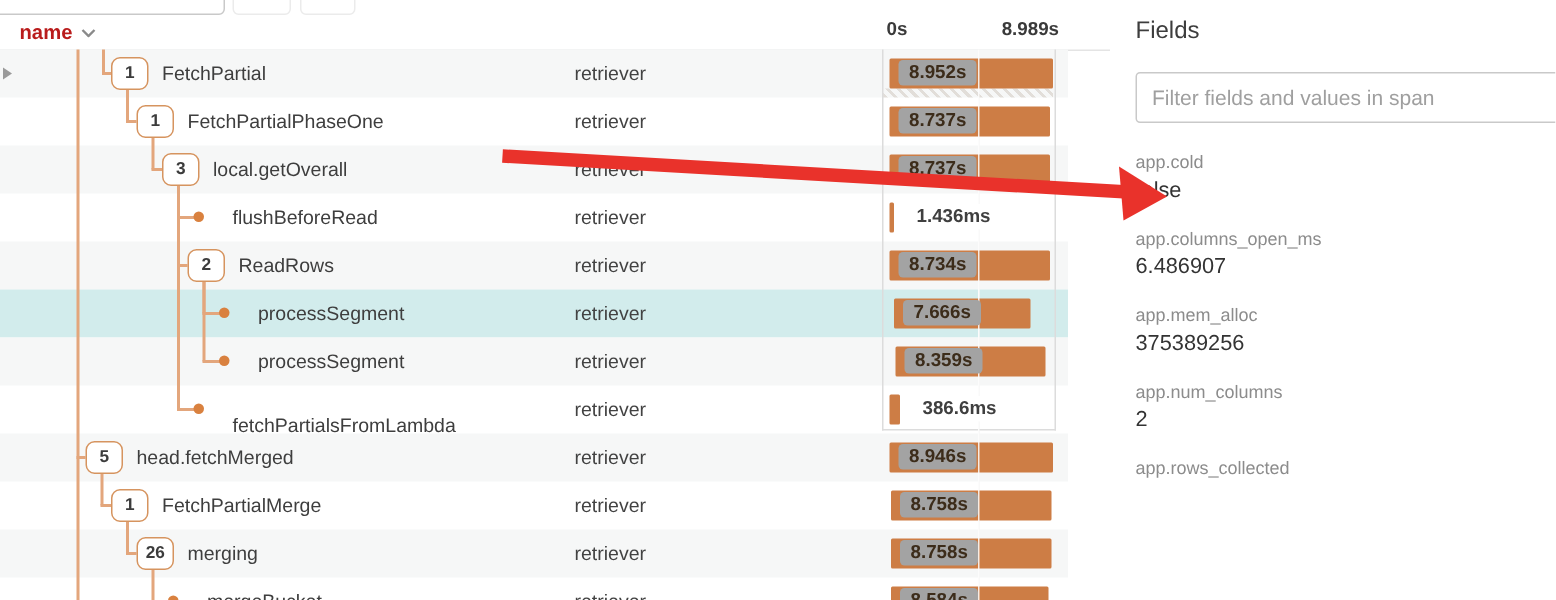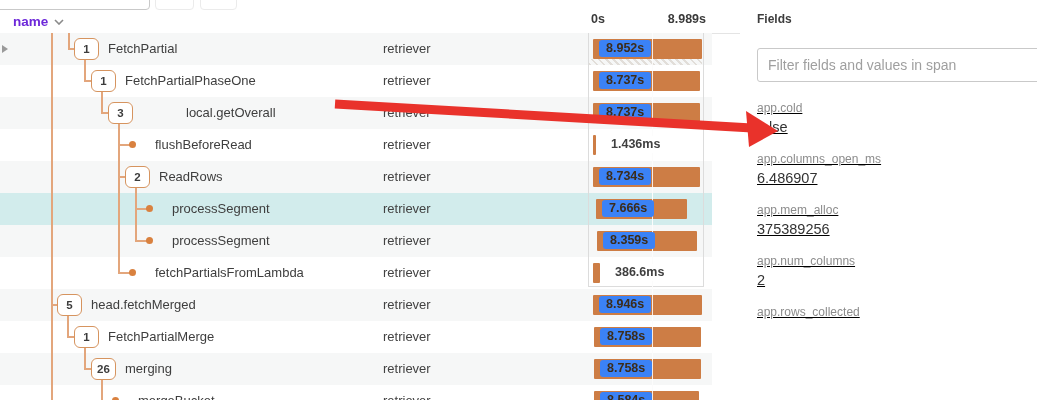--- a/index.html
+++ b/index.html
@@ -2,21 +2,21 @@
 <html><head>
 <meta charset="utf-8">
 <style>
   html,body{margin:0;padding:0;background:#fff;}
   .stage{position:relative;width:1037px;height:400px;overflow:hidden;
          font-family:"Liberation Sans",sans-serif;background:#fff;}
   
   .cutinput{position:absolute;left:-20px;top:-22px;width:168px;height:30px;border:1px solid #c9c9c9;border-radius:4px;background:#fff;}
   .cutbtn{position:absolute;top:-22px;height:30px;border:1px solid #ebebeb;border-radius:4px;background:#fff;}
   
-  .colhead{position:absolute;top:10px;height:23px;font-size:13.5px;font-weight:700;color:#6d28d9;display:flex;align-items:center;gap:6px;}
+  .colhead{position:absolute;top:10px;height:23px;font-size:13.5px;font-weight:700;color:#b91c1c;display:flex;align-items:center;gap:6px;}
   .hdr-border{position:absolute;left:0;top:33px;width:740px;height:1px;background:#e4e4e4;}
   .axis{position:absolute;top:12px;font-size:12.5px;font-weight:700;color:#3a3a3a;}
   .chev{width:10px;height:6px;display:inline-block;}
   .droplet{width:10px;height:10px;border:1.5px solid #a3a3a3;background:#e9e9e9;border-radius:0 50% 50% 50%;transform:rotate(45deg);display:inline-block;margin-left:2px;}
   
   .row{position:absolute;left:0;width:712px;height:32px;}
   .row.alt{background:#f6f7f7;}
   .row.sel{background:#d2ecec;}
   .tri{position:absolute;left:2px;width:0;height:0;border-left:6px solid #9a9a9a;border-top:4px solid transparent;border-bottom:4px solid transparent;}
   .vline{position:absolute;width:2px;background:#e3a67c;z-index:2;}
@@ -25,29 +25,29 @@
   .dot{position:absolute;width:7px;height:7px;border-radius:50%;background:#d9813f;z-index:3;}
   .tlabel{position:absolute;font-size:13px;color:#3e3e3e;line-height:32px;white-space:nowrap;z-index:3;}
   .svc{position:absolute;left:383px;font-size:13px;color:#424242;line-height:32px;z-index:3;}
   
   .boxline{position:absolute;background:#dcdcdc;z-index:2;}
   .hatch{position:absolute;left:589px;width:113px;height:6px;z-index:2;
      background:repeating-linear-gradient(45deg,rgba(120,90,60,.16) 0 2px,transparent 2px 5px);}
   .gridline{position:absolute;width:1px;background:rgba(255,255,255,.85);z-index:4;}
   .gridline-under{position:absolute;width:1px;background:#ececec;z-index:1;}
   .bar{position:absolute;height:20px;background:#cd7d45;border-radius:1px;z-index:3;}
-  .chip{position:absolute;height:17px;line-height:17px;padding:0 7px;border-radius:3px;background:#3b82f6;color:#3c2c1a;font-size:12.5px;font-weight:700;z-index:5;white-space:nowrap;}
+  .chip{position:absolute;height:17px;line-height:17px;padding:0 7px;border-radius:3px;background:#a3a3a3;color:#3c2c1a;font-size:12.5px;font-weight:700;z-index:5;white-space:nowrap;}
   .chip.ms{background:rgba(255,255,255,.92);color:#3f3f3f;}
   
   .fields{position:absolute;left:741px;top:0;width:296px;height:400px;background:#fff;}
-  .fields h2{position:absolute;left:16px;top:12px;margin:0;font-size:12px;font-weight:700;color:#3d3d3d;}
+  .fields h2{position:absolute;left:16px;top:12px;margin:0;font-size:16px;font-weight:400;color:#3d3d3d;}
   .filter{position:absolute;left:16px;top:48px;width:262px;height:32px;border:1px solid #c9c9c9;border-radius:3px;font-size:14px;color:#3d3d3d;padding:0 10px;font-family:"Liberation Sans",sans-serif;}
   .filter::placeholder{color:#9f9f9f;}
   .flist{position:absolute;left:16px;top:96px;right:0;}
-  .fitem{height:51px;text-decoration:underline;}
+  .fitem{height:51px;}
   .fkey{font-size:12px;color:#8c8c8c;padding-top:5px;}
   .fval{font-size:14.5px;color:#333;padding-top:4px;}
   .arrow-svg{position:absolute;left:0;top:0;z-index:10;pointer-events:none;}
 </style>
 </head>
 <body>
 
 <div class="stage">
 
   <div class="cutinput"></div>
@@ -90,21 +90,21 @@
       <div class="vline" style="left: 84px; top: 59px; height: 22px;"></div>
       <div class="hline" style="left: 84px; top: 80px; width: 7px;"></div>
       <div class="badge" style="left: 91px; top: 70px;">1</div>
       <div class="tlabel" style="left: 125px; top: 65px;">FetchPartialPhaseOne</div>
       <div class="svc" style="top: 65px;">retriever</div>
       <div class="bar" style="left: 593px; top: 71px; width: 107px;"></div>
       <div class="chip" style="left: 599px; top: 72px;">8.737s</div>
       <div class="vline" style="left: 101px; top: 91px; height: 22px;"></div>
       <div class="hline" style="left: 101px; top: 112px; width: 7px;"></div>
       <div class="badge" style="left: 108px; top: 102px;">3</div>
-      <div class="tlabel" style="left: 142px; top: 97px; margin-left: 44px;">local.getOverall</div>
+      <div class="tlabel" style="left: 142px; top: 97px;">local.getOverall</div>
       <div class="svc" style="top: 97px;">retriever</div>
       <div class="bar" style="left: 593px; top: 103px; width: 107px;"></div>
       <div class="chip" style="left: 599px; top: 104px;">8.737s</div>
       <div class="vline" style="left: 118px; top: 123px; height: 22px;"></div>
       <div class="hline" style="left: 118px; top: 144px; width: 12px;"></div>
       <div class="dot" style="left: 129px; top: 141px;"></div>
       <div class="tlabel" style="left: 155px; top: 129px;">flushBeforeRead</div>
       <div class="svc" style="top: 129px;">retriever</div>
       <div class="bar" style="left: 593px; top: 135px; width: 3px;"></div>
       <div class="chip ms" style="left: 604px; top: 136px;">1.436ms</div>
@@ -125,21 +125,21 @@
       <div class="vline" style="left: 135px; top: 187px; height: 54px;"></div>
       <div class="hline" style="left: 135px; top: 240px; width: 12px;"></div>
       <div class="dot" style="left: 146px; top: 237px;"></div>
       <div class="tlabel" style="left: 172px; top: 225px;">processSegment</div>
       <div class="svc" style="top: 225px;">retriever</div>
       <div class="bar" style="left: 597px; top: 231px; width: 100px;"></div>
       <div class="chip" style="left: 603px; top: 232px;">8.359s</div>
       <div class="vline" style="left: 118px; top: 123px; height: 150px;"></div>
       <div class="hline" style="left: 118px; top: 272px; width: 12px;"></div>
       <div class="dot" style="left: 129px; top: 269px;"></div>
-      <div class="tlabel" style="left: 155px; top: 257px; text-align: right;">fetchPartialsFromLambda</div>
+      <div class="tlabel" style="left: 155px; top: 268px; text-align: right;">fetchPartialsFromLambda</div>
       <div class="svc" style="top: 257px;">retriever</div>
       <div class="bar" style="left: 593px; top: 263px; width: 7px;"></div>
       <div class="chip ms" style="left: 608px; top: 264px;">386.6ms</div>
       <div class="hline" style="left: 51px; top: 304px; width: 6px;"></div>
       <div class="badge" style="left: 57px; top: 294px;">5</div>
       <div class="tlabel" style="left: 91px; top: 289px;">head.fetchMerged</div>
       <div class="svc" style="top: 289px;">retriever</div>
       <div class="bar" style="left: 593px; top: 295px; width: 109px;"></div>
       <div class="chip" style="left: 599px; top: 296px;">8.946s</div>
       <div class="vline" style="left: 67px; top: 315px; height: 22px;"></div>

